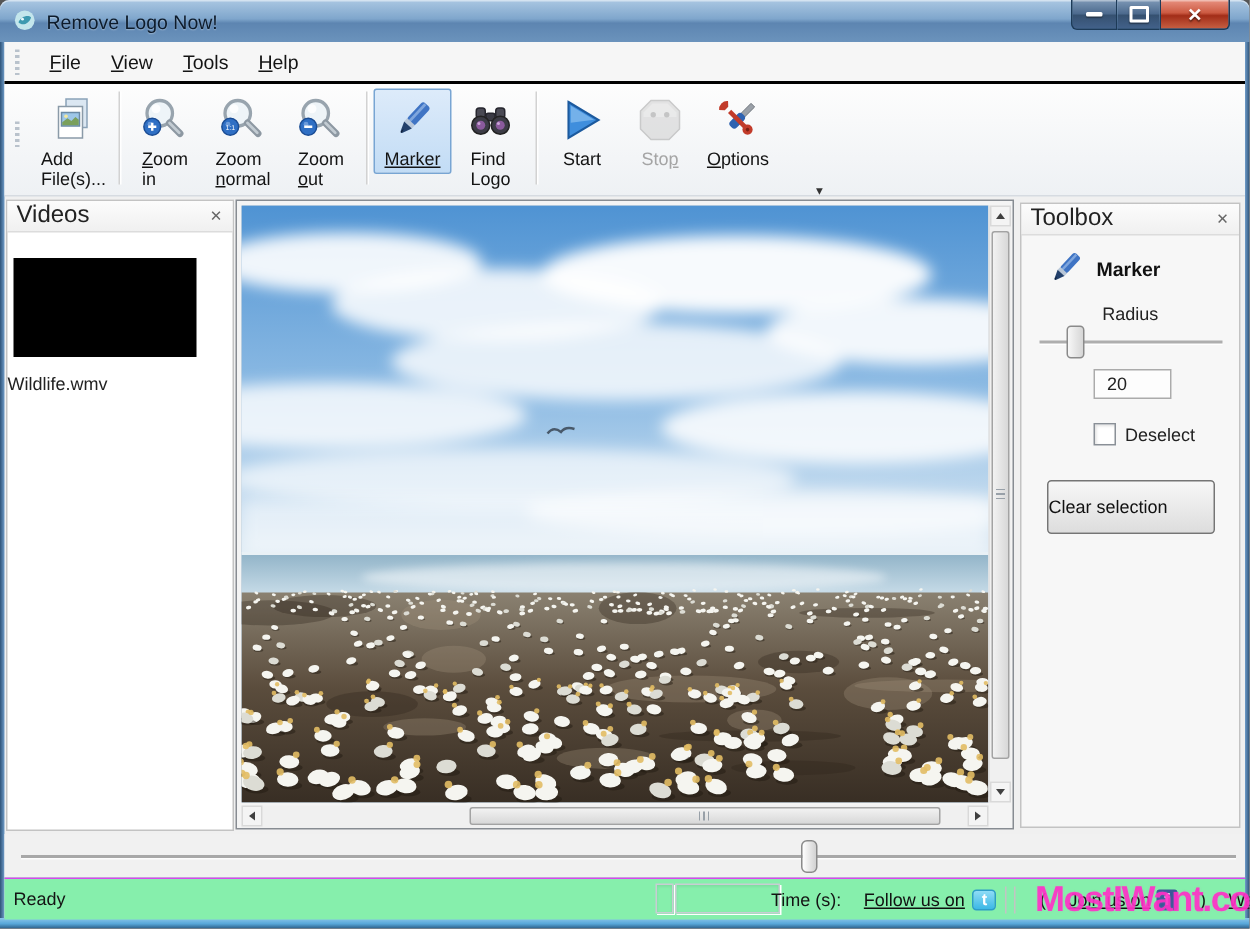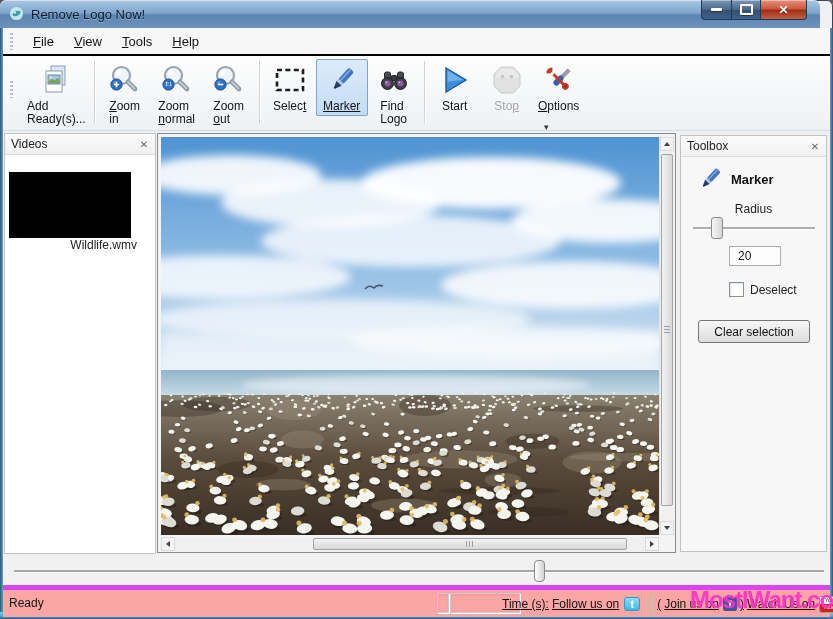--- a/index.html
+++ b/index.html
@@ -1,19 +1,19 @@
 <!DOCTYPE html>
 <html><head>
 <meta charset="utf-8">
 <style>
   html,body{margin:0;padding:0;background:#555;}
   body{width:833px;height:619px;overflow:hidden;font-family:"Liberation Sans",sans-serif;}
   .window{position:relative;width:833px;height:619px;background:#f0f0f0;border-radius:6px 6px 0 0;box-shadow:inset 0 0 0 1px rgba(18,40,66,.85);}
   
-  .titlebar{position:absolute;left:0;top:0;right:13px;height:28px;border-radius:6px 6px 0 0;
+  .titlebar{position:absolute;left:0;top:0;right:0;height:28px;border-radius:6px 6px 0 0;
     background:linear-gradient(180deg,#aac7e2 0%,#7fa6cc 45%,#5d85b1 55%,#6b93bc 100%);
     box-shadow:inset 0 1px 0 rgba(255,255,255,.5);}
   .app-icon{position:absolute;left:9px;top:6px;width:15px;height:15px;}
   .title-text{position:absolute;left:31px;top:7px;font-size:13px;color:#0d1b2b;text-shadow:0 1px 1px rgba(255,255,255,.35);}
   .win-btns{position:absolute;top:0;right:13px;display:flex;}
   .win-btn{height:19px;border:1px solid #1d3a57;border-top:none;display:flex;align-items:center;justify-content:center;
     box-shadow:inset 0 1px 0 rgba(255,255,255,.4);}
   .win-btn.minb{width:29px;border-radius:0 0 0 4px;background:linear-gradient(180deg,#7d98b6,#4a688c 50%,#35506f 52%,#42618a);}
   .win-btn.maxb{width:28px;border-left:none;border-right:none;background:linear-gradient(180deg,#7d98b6,#4a688c 50%,#35506f 52%,#42618a);}
   .win-btn.closeb{width:45px;border-radius:0 0 4px 0;background:linear-gradient(180deg,#e89180,#cc5a42 45%,#a22d18 55%,#c65f42);}
@@ -36,25 +36,25 @@
   .tb-btn{display:flex;flex-direction:column;align-items:center;padding:3px 3px 2px 3px;min-width:44px;border:1px solid rgba(0,0,0,0);border-radius:2px;cursor:default;}
   .tb-btn.selected{background:linear-gradient(180deg,#ddebfa,#c2dcf5);border-color:#78a5d3;}
   .tb-icon{width:34px;height:34px;display:block;}
   .tb-label{font-size:12px;line-height:13px;text-align:left;color:#141414;margin-top:3px;}
   .tb-btn.disabled .tb-label{color:#a5a5a5;}
   .tb-btn.disabled .tb-icon{filter:grayscale(1) opacity(.5);}
   .overflow-arrow{position:absolute;left:541px;top:66px;font-size:9px;color:#333;}
   
   .panel{position:absolute;background:#fff;border:1px solid #c3c3c3;box-sizing:border-box;}
   .panel-header{height:21px;background:linear-gradient(180deg,#fcfcfc,#f0f0f0);border-bottom:1px solid #dcdcdc;position:relative;display:flex;align-items:center;padding-left:6px;box-sizing:border-box;}
-  .panel-title{font-size:12px;color:#222;}
+  .panel-title{font-size:16px;color:#222;}
   .panel-close{position:absolute;right:4px;top:3px;width:14px;height:14px;font-size:10px;color:#666;display:flex;align-items:center;justify-content:center;cursor:default;}
   .videos-panel{left:4px;top:133px;width:152px;height:421px;}
   .video-thumb{position:absolute;left:4px;top:38px;width:122px;height:66px;background:#000;}
-  .video-caption{position:absolute;left:0;top:104px;width:132px;text-align:right;font-size:12px;color:#222;}
+  .video-caption{position:absolute;left:0;top:115px;width:132px;text-align:left;font-size:12px;color:#222;}
   .main-area{position:absolute;left:157px;top:133px;width:519px;height:420px;border:1px solid #878c92;background:#f4f4f4;box-sizing:border-box;}
   .video-frame{position:absolute;left:3px;top:3px;width:498px;height:398px;background:#9db8cc;}
   
   .vscroll{position:absolute;left:501px;top:3px;width:15px;height:398px;background:#f0f0f0;border-left:1px solid #e2e2e2;box-sizing:border-box;}
   .hscroll{position:absolute;left:3px;top:403px;width:498px;height:15px;background:#f0f0f0;box-sizing:border-box;}
   .sc-btn{position:absolute;background:#f4f4f4;border:1px solid #d9d9d9;box-sizing:border-box;display:flex;align-items:center;justify-content:center;}
   .arr{width:0;height:0;border:3px solid rgba(0,0,0,0);}
   .arr.up{border-bottom:4px solid #404040;margin-top:-3px;}
   .arr.down{border-top:4px solid #404040;margin-bottom:-3px;}
   .arr.left{border-right:4px solid #404040;margin-left:-3px;}
@@ -68,32 +68,32 @@
   .tbx-marker-icon{position:absolute;left:12px;top:28px;width:34px;height:30px;}
   .tbx-marker-label{position:absolute;left:50px;top:36px;font-size:13px;font-weight:bold;color:#111;}
   .tbx-radius-label{position:absolute;left:0;top:66px;width:145px;text-align:center;font-size:12px;color:#222;}
   .tbx-slider{position:absolute;left:12px;top:80px;width:122px;height:24px;}
   .tbx-slider-track{position:absolute;left:0;right:0;top:11px;height:2px;background:#aeaeae;box-shadow:0 1px 0 #fff;}
   .tbx-slider-thumb{position:absolute;left:18px;top:1px;width:12px;height:22px;border:1px solid #8a8a8a;border-radius:3px;background:linear-gradient(90deg,#f7f7f7,#d6d6d6);box-sizing:border-box;}
   .radius-input{position:absolute;left:48px;top:110px;width:52px;height:20px;border:1px solid #ababab;background:#fdfdfd;font-size:12px;padding:0 0 0 8px;box-sizing:border-box;font-family:"Liberation Sans",sans-serif;color:#222;}
   .tbx-check-row{position:absolute;left:14px;top:146px;display:flex;align-items:center;margin-left:34px;}
   .checkbox{width:13px;height:13px;border:1px solid #8a9097;background:#fff;box-shadow:inset 1px 1px 2px rgba(0,0,0,.12);}
   .check-label{margin-left:6px;font-size:12px;color:#222;}
-  .clear-btn{position:absolute;left:17px;top:184px;width:112px;height:23px;border:1px solid #757575;border-radius:3px;background:linear-gradient(180deg,#f7f7f7,#dddddd);font-size:12px;color:#111;display:flex;align-items:center;justify-content:center;box-sizing:border-box;}
+  .clear-btn{position:absolute;left:17px;top:184px;width:112px;height:36px;border:1px solid #757575;border-radius:3px;background:linear-gradient(180deg,#f7f7f7,#dddddd);font-size:12px;color:#111;display:flex;align-items:center;box-sizing:border-box;}
   
   .timeline{position:absolute;left:3px;right:3px;top:556px;height:29px;background:#f1f1f1;}
   .timeline-track{position:absolute;left:11px;right:6px;top:14px;height:2px;background:#a8a8a8;box-shadow:0 1px 0 #fdfdfd;}
   .timeline-thumb{position:absolute;left:531px;top:4px;width:11px;height:22px;border:1px solid #8a8a8a;border-radius:4px;background:linear-gradient(90deg,#ffffff,#d2d2d2);box-sizing:border-box;}
   
-  .statusbar{position:absolute;left:3px;right:3px;top:585px;height:27px;background:#fca5a5;border-top:5px solid #d946ef;font-size:12px;color:#141414;}
+  .statusbar{position:absolute;left:3px;right:3px;top:585px;height:27px;background:#86efac;border-top:1px solid #d946ef;font-size:12px;color:#141414;}
   .sb-ready{position:absolute;left:6px;top:6px;}
   .sb-cell{position:absolute;top:3px;height:20px;border:1px solid #c8cdd3;box-shadow:inset 0 1px 2px rgba(0,0,0,.08),1px 1px 0 #fff;box-sizing:border-box;}
   .sb-right{position:absolute;left:498px;top:5px;display:flex;align-items:center;white-space:nowrap;}
   .sb-link{text-decoration:underline;color:#111;margin:0 2px;}
-  .sb-plain{margin:0 1px;text-decoration:underline;}
+  .sb-plain{margin:0 13px;}
   .tw-icon{width:16px;height:14px;border-radius:3px;background:linear-gradient(180deg,#8fdcf6,#3cb8e6);color:#fff;font-weight:bold;font-size:11px;display:flex;align-items:center;justify-content:center;margin:0 3px;border:1px solid #2d9cc8;box-sizing:border-box;}
   .sb-dsep{width:5px;height:18px;margin:0 3px;border-left:1px solid #c3c3c3;border-right:1px solid #c3c3c3;}
   .fb-icon{width:14px;height:14px;border-radius:2px;background:#3b5998;color:#fff;font-weight:bold;font-size:11px;display:flex;align-items:flex-end;justify-content:center;margin:0 2px;line-height:13px;}
   .yt-icon{width:18px;height:15px;margin:0 2px;display:flex;flex-direction:column;border:1px solid #999;border-radius:2px;overflow:hidden;}
   .yt-top{flex:1;background:#fff;color:#111;font-size:5px;text-align:center;line-height:6px;}
   .yt-bottom{flex:1;background:#cc1f1f;color:#fff;font-size:5px;text-align:center;line-height:7px;border-radius:0 0 2px 2px;}
   .watermark{position:absolute;left:690px;top:586px;font-size:24px;font-weight:bold;letter-spacing:-1px;color:rgba(255,42,198,.85);z-index:50;pointer-events:none;text-shadow:0 0 1px rgba(255,120,220,.5);}
 </style>
 </head>
 <body>
@@ -140,21 +140,21 @@
         <div class="tb-btn">
           <span class="tb-icon"><svg viewBox="0 0 34 34" width="34" height="34">
               <rect x="12" y="3" width="14" height="19" fill="#dbe7f2" stroke="#8aa2b8"></rect>
               <rect x="7" y="8" width="16" height="21" fill="#fff" stroke="#8a9aa8"></rect>
               <rect x="9" y="12" width="12" height="9" fill="#9ec7e8" stroke="#6a8aa5"></rect>
               <path d="M9.5 18.5l3.5-2.7 2.6 1.8 2.7-2.6 2.2 1.8v3.7h-11z" fill="#7aa05c"></path>
               <circle cx="12" cy="14.5" r="1.2" fill="#f5e89a"></circle>
             </svg></span>
           <div class="tb-label">
             <div><span>Add</span></div>
-            <div><span>Ready(s)...</span></div>
+            <div><span>File(s)...</span></div>
           </div>
         </div>
         <div class="tb-sep"></div>
         <div class="tb-btn">
           <span class="tb-icon"><svg viewBox="0 0 34 34" width="34" height="34">
               <circle cx="13.5" cy="12.5" r="8.5" fill="#eef4f8" stroke="#98a4ae" stroke-width="2.2"></circle>
               <circle cx="11" cy="9.5" r="3" fill="#ffffff" opacity=".8"></circle>
               <path d="M20 19l7 7" stroke="#8d98a2" stroke-width="4.6" stroke-linecap="round"></path>
               <path d="M20 19l6.5 6.5" stroke="#c3ccd3" stroke-width="1.8" stroke-linecap="round"></path>
               <circle cx="8.5" cy="21.5" r="5.6" fill="#2f6fc4" stroke="#1a4c94"></circle>
@@ -190,28 +190,20 @@
               <circle cx="8.5" cy="21.5" r="5.6" fill="#2f6fc4" stroke="#1a4c94"></circle>
               <circle cx="7" cy="19.8" r="1.6" fill="#7ca6e0" opacity=".8"></circle>
               <path d="M5.8 21.5h5.4" stroke="#fff" stroke-width="1.6"></path>
             </svg></span>
           <div class="tb-label">
             <div><span>Zoom</span></div>
             <div><span></span><span class="u">o</span><span>ut</span></div>
           </div>
         </div>
         <div class="tb-sep"></div>
-        <div class="tb-btn">
-          <span class="tb-icon"><svg viewBox="0 0 34 34" width="34" height="34">
-              <rect x="4" y="7" width="26" height="20" fill="none" stroke="#1c1c1c" stroke-width="2.6" stroke-dasharray="5 3.4"></rect>
-            </svg></span>
-          <div class="tb-label">
-            <div><span>Selec</span><span class="u">t</span><span></span></div>
-          </div>
-        </div>
         <div class="tb-btn selected">
           <span class="tb-icon"><svg viewBox="0 0 34 34" width="34" height="34">
               <g transform="rotate(43 17 17)">
                 <rect x="13.6" y="3" width="7" height="16.5" rx="2.2" fill="#3f74c4"></rect>
                 <rect x="15.2" y="3.5" width="1.8" height="15.5" fill="#7fa6dd"></rect>
                 <rect x="13.6" y="18.5" width="7" height="3" fill="#b9c7d8"></rect>
                 <path d="M13.6 21.5h7l-2.6 6.2q-.9 1.6-1.8 0z" fill="#23406b"></path>
                 <path d="M16.6 25.2l.9 2.7q-.45.8-.9 0z" fill="#0e1c33"></path>
               </g>
             </svg></span>

